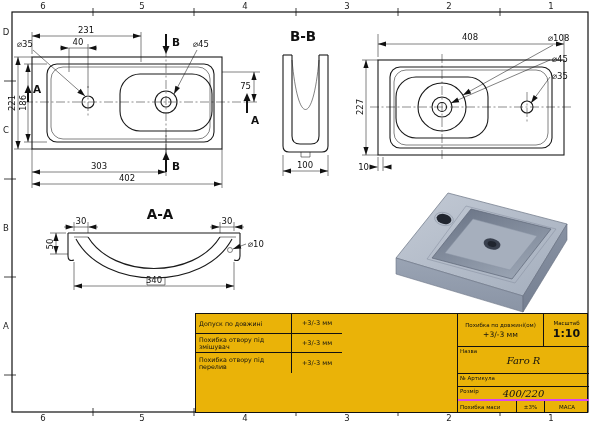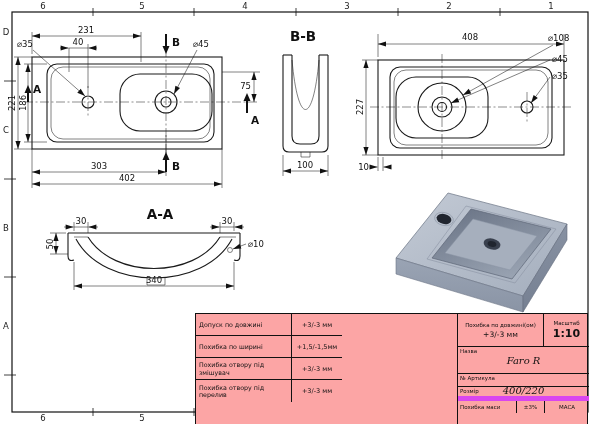--- a/index.html
+++ b/index.html
@@ -9,21 +9,21 @@
   .outline{fill:none;stroke:#1a1a1a;stroke-width:1.1}
   .thin{fill:none;stroke:#1a1a1a;stroke-width:.55}
   .dim{fill:none;stroke:#1a1a1a;stroke-width:.55}
   .cl{fill:none;stroke:#1a1a1a;stroke-width:.5;stroke-dasharray:9 2.5 2 2.5}
   .sec{stroke:#111;stroke-width:2}
   text{fill:#111;font-size:8.5px;font-family:"DejaVu Sans",sans-serif}
   .sectxt{font-size:10.5px;font-weight:bold}
   .viewtitle{font-size:13.5px;font-weight:600}
   .zone{font-size:8.5px;fill:#222}
 
-  .titleblock{position:absolute;left:195px;top:313px;width:393px;height:112px;background:#fca5a5;border:1.2px solid #111;font-family:"DejaVu Sans",sans-serif;color:#111}
+  .titleblock{position:absolute;left:195px;top:313px;width:393px;height:100px;background:#eab308;border:1.2px solid #111;font-family:"DejaVu Sans",sans-serif;color:#111}
   .tb-left{position:absolute;left:0;top:0;width:146px;height:100%;display:grid;grid-template-rows:repeat(5,1fr)}
   .tb-row{display:grid;grid-template-columns:96px 1fr;border-bottom:1px solid #111}
   .tb-row:last-child{border-bottom:none}
   .tb-lab{font-size:6.3px;line-height:1.15;padding:1px 3px;border-right:1px solid #111;display:flex;align-items:center}
   .tb-val{font-size:6.5px;display:flex;align-items:center;justify-content:center}
   .tb-mid{position:absolute;left:146px;top:0;width:115px;height:100%;border-left:1px solid #111}
   .tb-mid-head,.tb-mid-vals{display:grid;grid-template-columns:1fr 1fr;border-bottom:1px solid #111;height:10px}
   .tb-mid-head>div,.tb-mid-vals>div{font-size:5.5px;display:flex;align-items:center;justify-content:center}
   .tb-mid-head>div:first-child,.tb-mid-vals>div:first-child{border-right:1px solid #111}
   .tb-brand{height:77px;display:flex;align-items:center;justify-content:center;font-family:"DejaVu Serif",serif;font-style:italic;font-size:26px;letter-spacing:.5px}
@@ -31,21 +31,21 @@
   .tiny{font-size:5.5px}
   .tb-r1{height:33px;border-bottom:1px solid #111;display:grid;grid-template-columns:86px 1fr}
   .tb-tol{border-right:1px solid #111;display:flex;flex-direction:column;align-items:center;justify-content:center;gap:2px;text-align:center}
   .tb-tol .v{font-size:7.5px}
   .tb-scale{display:flex;flex-direction:column;align-items:center;justify-content:center;gap:1px}
   .tb-scale .v{font-size:11px;font-weight:bold}
   .tb-r2{height:27px;border-bottom:1px solid #111;position:relative;display:flex;align-items:center;justify-content:center}
   .corner{position:absolute;left:2px;top:1px}
   .tb-name{font-family:"DejaVu Serif",serif;font-style:italic;font-size:10px}
   .tb-r3{height:13px;border-bottom:1px solid #111;padding:1px 2px}
-  .tb-r4{height:14px;border-bottom:5px solid #d946ef;position:relative;display:flex;align-items:flex-end;justify-content:center}
+  .tb-r4{height:14px;border-bottom:2px solid #d946ef;position:relative;display:flex;align-items:flex-end;justify-content:center}
   .tb-size{font-family:"DejaVu Serif",serif;font-style:italic;font-size:10px}
   .tb-r5{height:12px;display:grid;grid-template-columns:58px 28px 1fr}
   .tb-r5>div{display:flex;align-items:center;padding:0 2px}
   .tb-r5>.c{justify-content:center;border-left:1px solid #111}
 </style>
 </head>
 <body>
 
 <div class="page">
 
@@ -266,24 +266,20 @@
   </g>
 </svg>
 
 <div class="titleblock">
   <div class="tb-left">
     <div class="tb-row">
       <div class="tb-lab">Допуск по довжині</div>
       <div class="tb-val">+3/-3 мм</div>
     </div>
     <div class="tb-row">
-      <div class="tb-lab">Похибка по ширині</div>
-      <div class="tb-val">+1,5/-1,5мм</div>
-    </div>
-    <div class="tb-row">
       <div class="tb-lab">Похибка отвору під змішувач</div>
       <div class="tb-val">+3/-3 мм</div>
     </div>
     <div class="tb-row">
       <div class="tb-lab">Похибка отвору під перелив</div>
       <div class="tb-val">+3/-3 мм</div>
     </div>
   </div>
 
 

